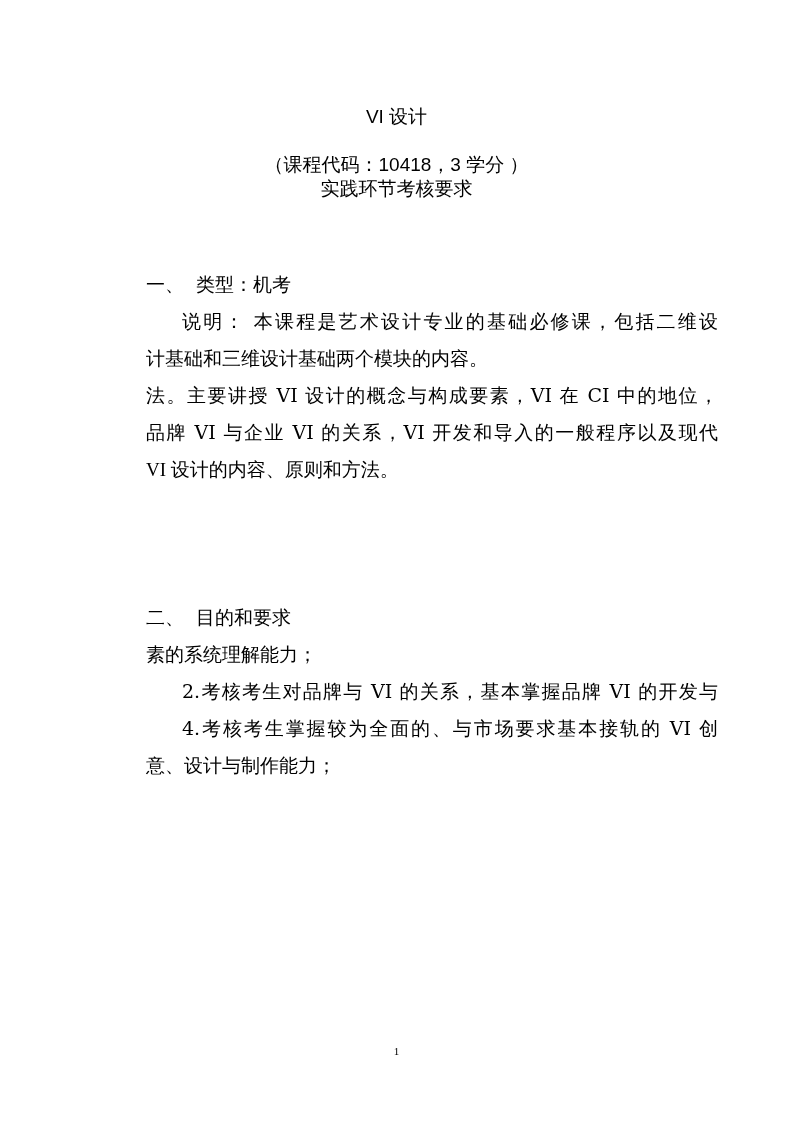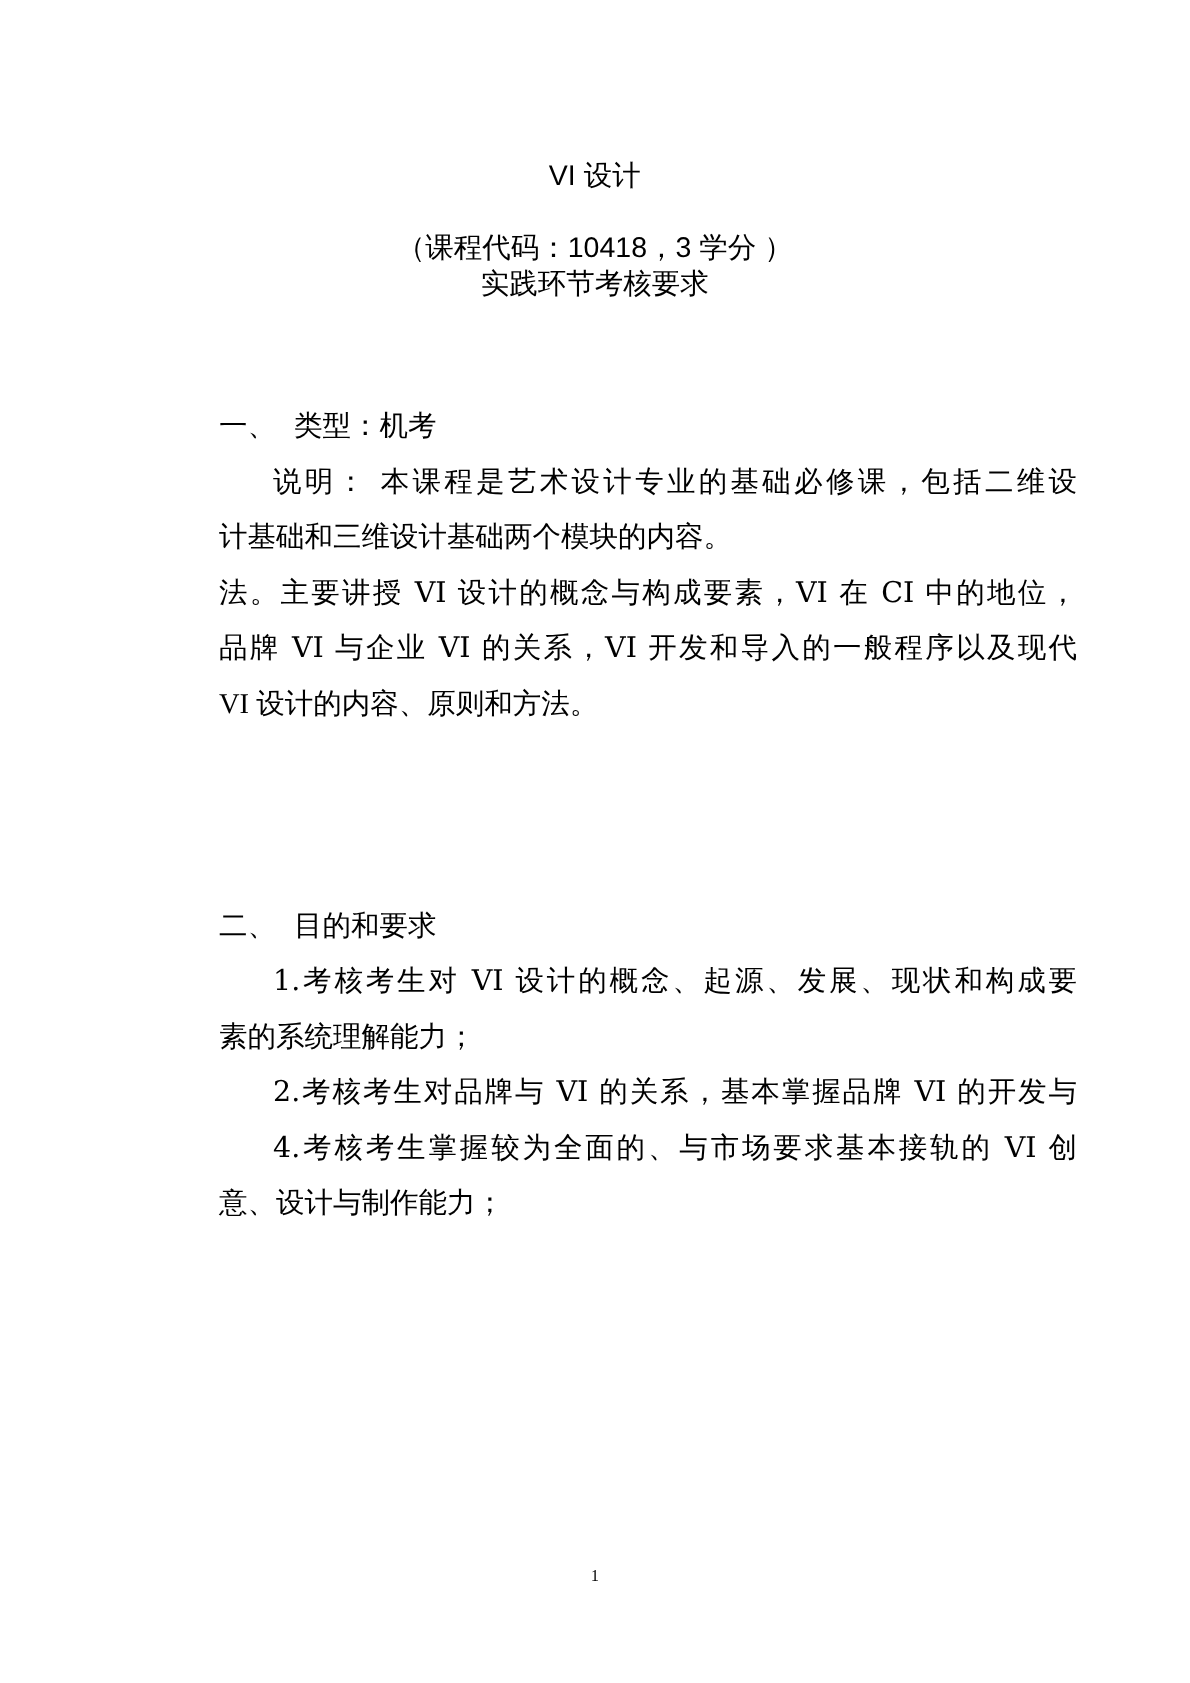--- a/index.html
+++ b/index.html
@@ -34,21 +34,20 @@
   <div>
     <div class="line">法。主要讲授 VI 设计的概念与构成要素，VI 在 CI 中的地位，</div>
     <div class="line">品牌 VI 与企业 VI 的关系，VI 开发和导入的一般程序以及现代</div>
     <div class="line last">VI 设计的内容、原则和方法。</div>
   </div>
 </div>
 
 <div class="body" style="top:599px;">
   <div class="heading">二、  目的和要求</div>
   <div>
-    <div class="line indent">1.考核考生对 VI 设计的概念、起源、发展、现状和构成要</div>
     <div class="line last">素的系统理解能力；</div>
   </div>
   <div>
     <div class="line indent">2.考核考生对品牌与 VI 的关系，基本掌握品牌 VI 的开发与</div>
   </div>
   <div>
     <div class="line indent">4.考核考生掌握较为全面的、与市场要求基本接轨的 VI 创</div>
     <div class="line last">意、设计与制作能力；</div>
   </div>
 </div>

